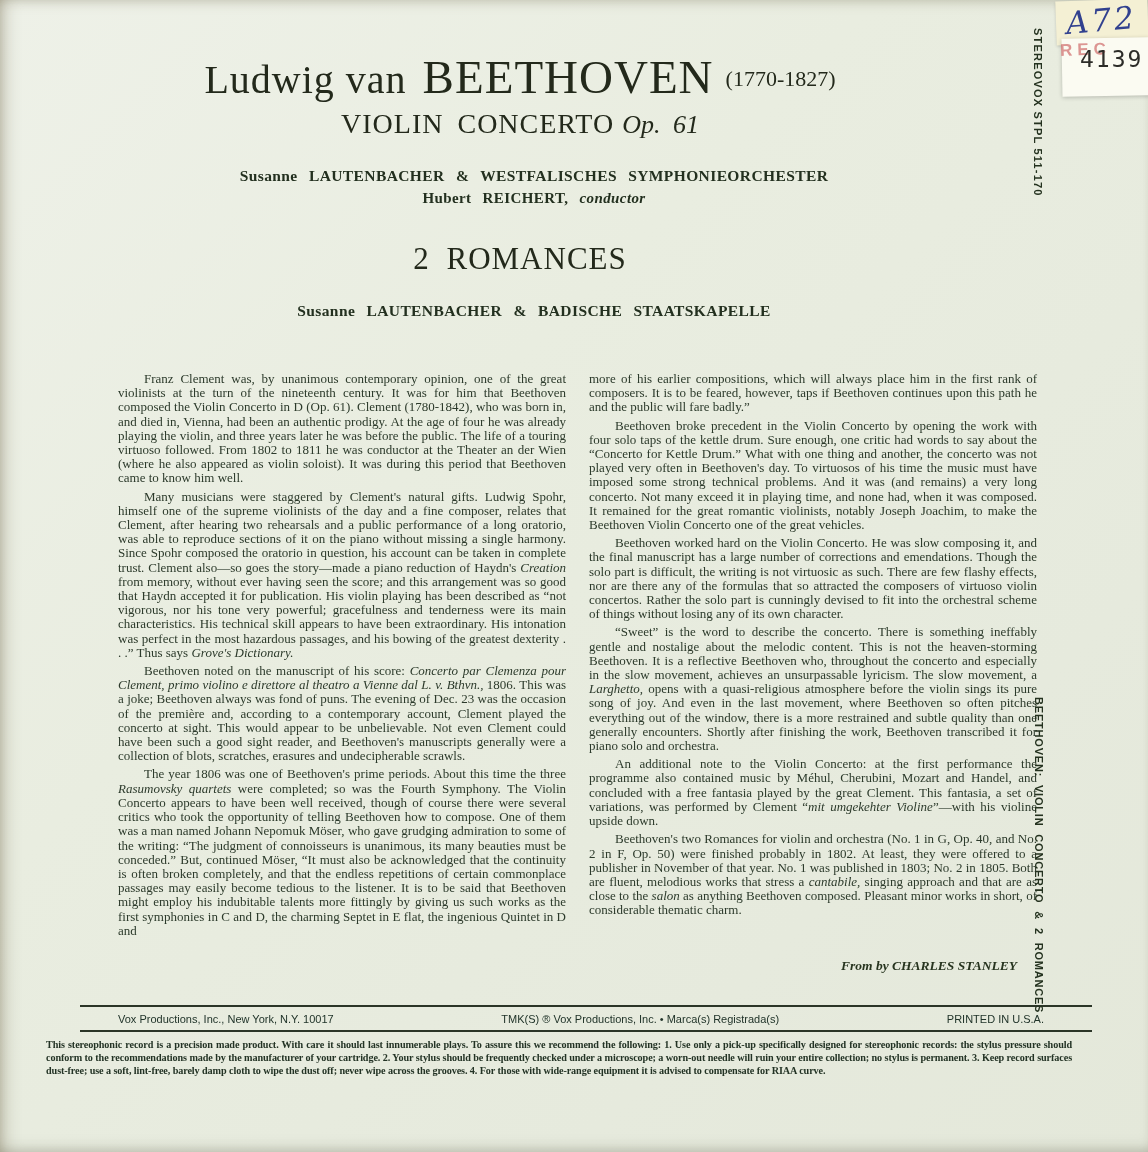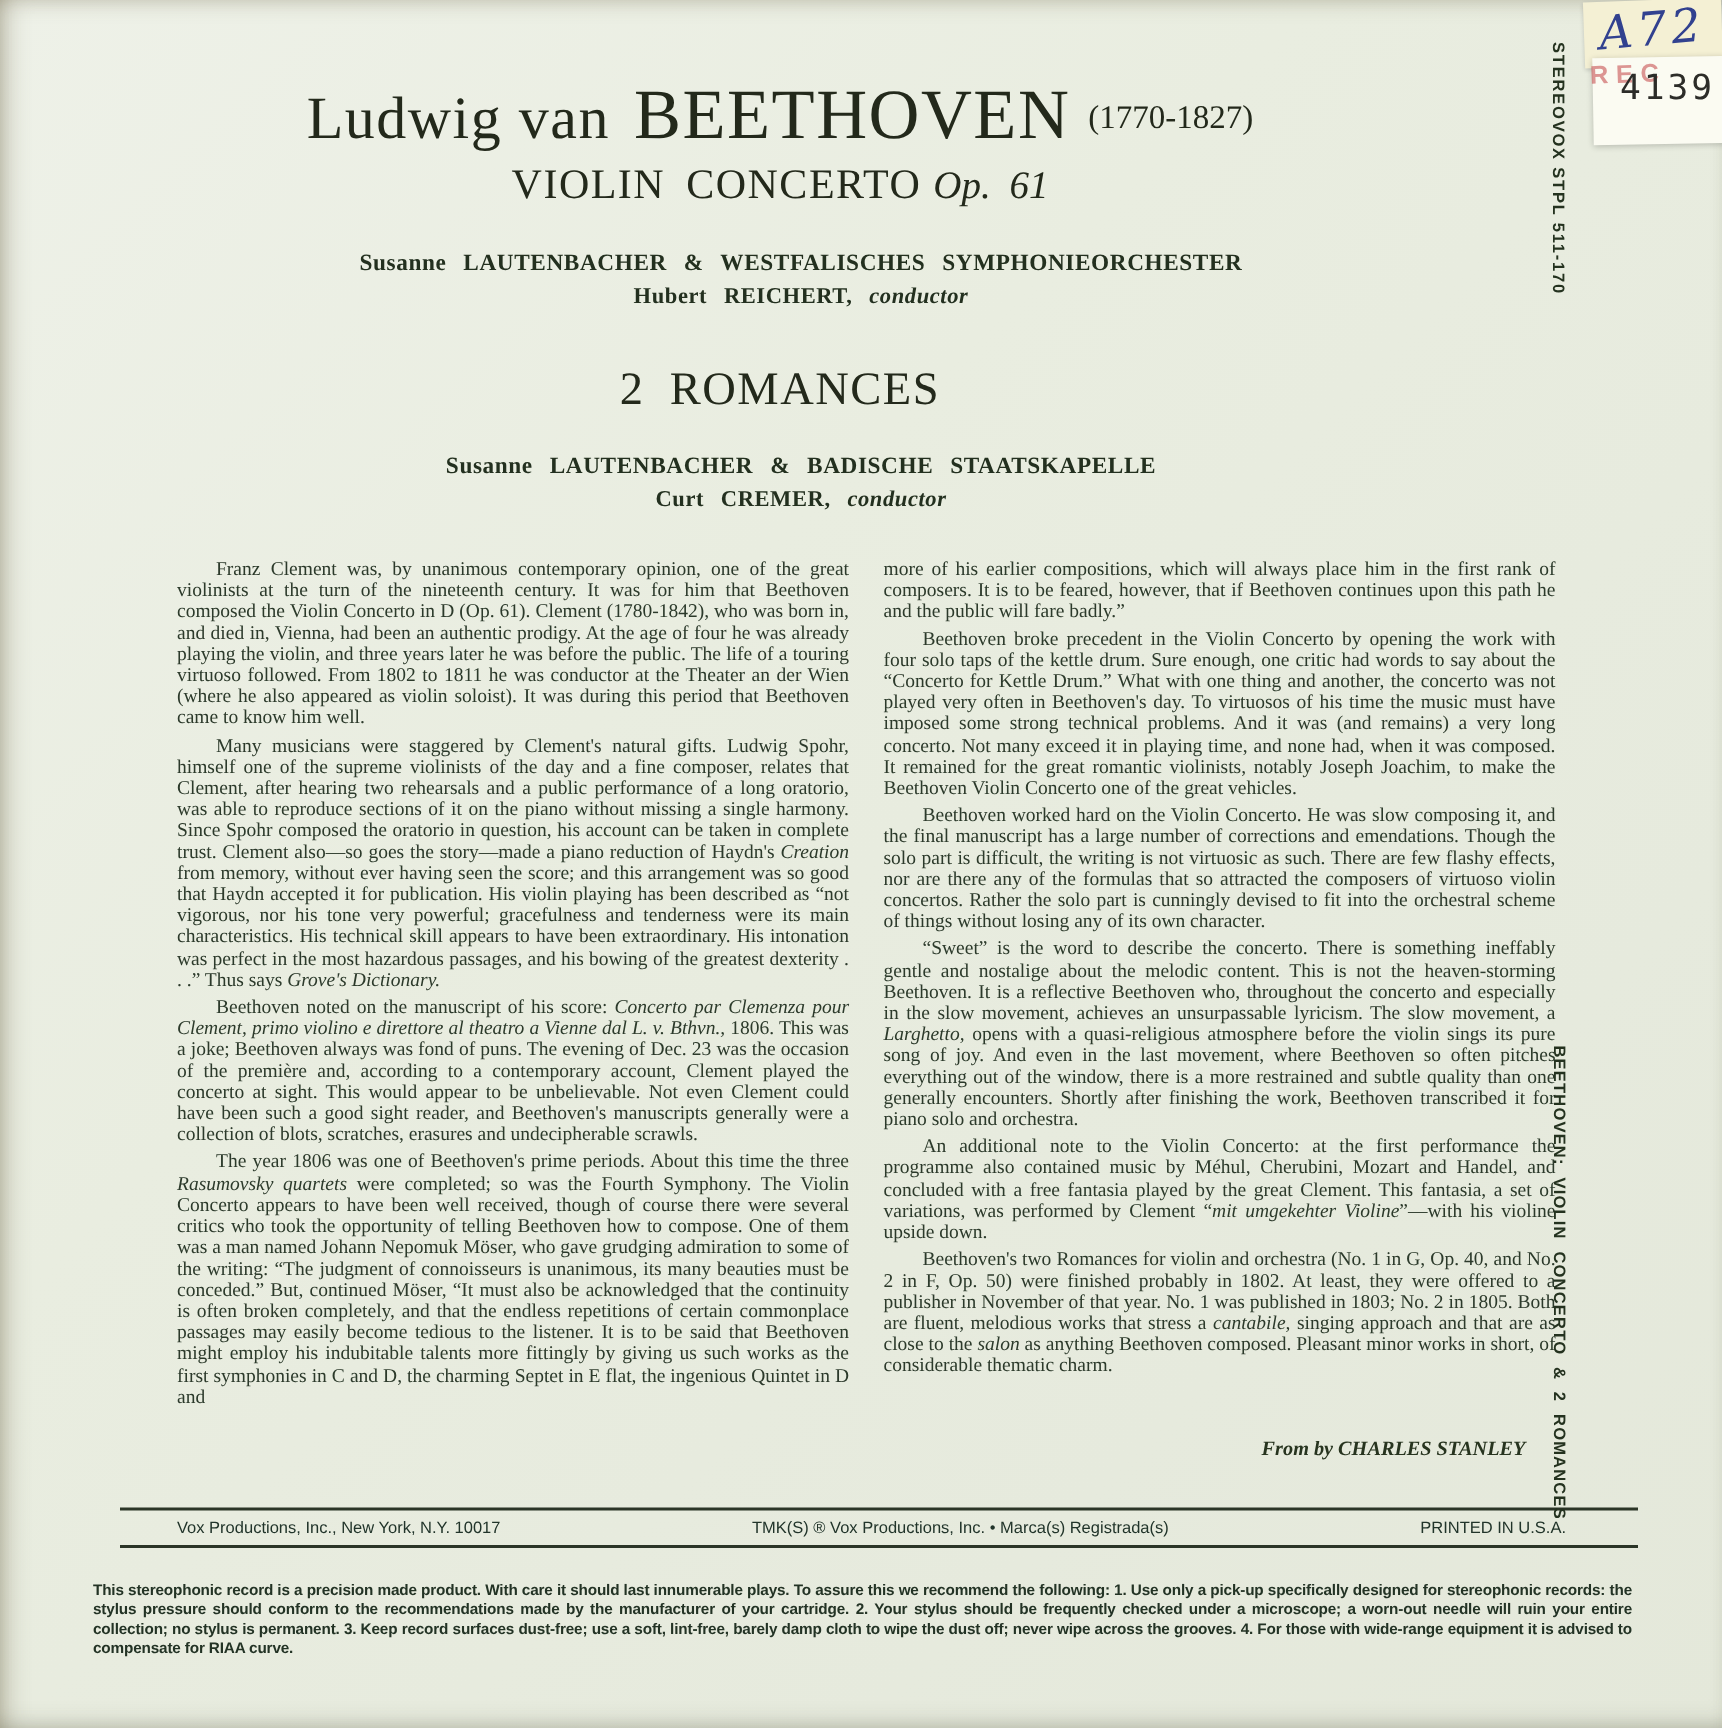--- a/index.html
+++ b/index.html
@@ -47,23 +47,23 @@
   .rule{position:absolute;left:80px;width:1012px;height:2px;background:#2b3527;}
   .rule1{top:1005px;}
   .rule2{top:1030px;}
   .footer-row{
     position:absolute;top:1009px;left:80px;width:1012px;height:20px;
     box-sizing:border-box;padding:0 48px 0 38px;
     display:flex;justify-content:space-between;align-items:center;
     font-family:"Liberation Sans",sans-serif;font-weight:normal;font-size:11px;color:#21342a;
   }
   .disclaimer{
-    position:absolute;top:1038px;left:62px;width:1026px;
-    font-family:Liberation Sans, sans-serif;font-size:10.2px;font-weight:600;
-    line-height:13px;text-align:justify;color:#233325;letter-spacing:-.1px;margin-top:16px;
+    position:absolute;top:1038px;left:46px;width:1026px;
+    font-family:Liberation Serif, serif;font-size:10.2px;font-weight:600;
+    line-height:13px;text-align:justify;color:#233325;letter-spacing:-.1px;
   }
   
   .vlabel{
     position:absolute;font-family:"Liberation Sans",sans-serif;font-weight:bold;
     color:#24321f;white-space:nowrap;transform-origin:left top;transform:rotate(90deg);
   }
   .vtop{left:1044px;top:28px;font-size:11px;letter-spacing:1.2px;}
   .vbottom{left:1045px;top:697px;font-size:11px;letter-spacing:.8px;word-spacing:4px;}
   
   .hand-label{
@@ -98,31 +98,30 @@
     <div class="title-line">
       <span class="t-first">Ludwig van</span><span class="t-last">BEETHOVEN</span><span class="t-dates">(1770-1827)</span>
     </div>
     <div class="work-line">
       <span>VIOLIN CONCERTO</span><span class="work-opus">Op. 61</span>
     </div>
     <div class="credit c1"><span>Susanne LAUTENBACHER &amp; WESTFALISCHES SYMPHONIEORCHESTER</span></div>
     <div class="credit c2"><span>Hubert REICHERT, </span><i>conductor</i></div>
     <div class="romances">2 ROMANCES</div>
     <div class="credit c3"><span>Susanne LAUTENBACHER &amp; BADISCHE STAATSKAPELLE</span></div>
-    <div class="credit c4"><span>Curt CREMER, </span><i>conductor</i></div>
   </div>
 
   <div class="col col-left">
       <p><span>Franz Clement was, by unanimous contemporary opinion, one of the great violinists at the turn of the nineteenth century. It was for him that Beethoven composed the Violin Concerto in D (Op. 61). Clement (1780-1842), who was born in, and died in, Vienna, had been an authentic prodigy. At the age of four he was already playing the violin, and three years later he was before the public. The life of a touring virtuoso followed. From 1802 to 1811 he was conductor at the Theater an der Wien (where he also appeared as violin soloist). It was during this period that Beethoven came to know him well.</span></p>
       <p><span>Many musicians were staggered by Clement's natural gifts. Ludwig Spohr, himself one of the supreme violinists of the day and a fine composer, relates that Clement, after hearing two rehearsals and a public performance of a long oratorio, was able to reproduce sections of it on the piano without missing a single harmony. Since Spohr composed the oratorio in question, his account can be taken in complete trust. Clement also—so goes the story—made a piano reduction of Haydn's </span><i>Creation</i><span> from memory, without ever having seen the score; and this arrangement was so good that Haydn accepted it for publication. His violin playing has been described as “not vigorous, nor his tone very powerful; gracefulness and tenderness were its main characteristics. His technical skill appears to have been extraordinary. His intonation was perfect in the most hazardous passages, and his bowing of the greatest dexterity . . .” Thus says </span><i>Grove's Dictionary.</i></p>
       <p><span>Beethoven noted on the manuscript of his score: </span><i>Concerto par Clemenza pour Clement, primo violino e direttore al theatro a Vienne dal L. v. Bthvn.,</i><span> 1806. This was a joke; Beethoven always was fond of puns. The evening of Dec. 23 was the occasion of the première and, according to a contemporary account, Clement played the concerto at sight. This would appear to be unbelievable. Not even Clement could have been such a good sight reader, and Beethoven's manuscripts generally were a collection of blots, scratches, erasures and undecipherable scrawls.</span></p>
       <p><span>The year 1806 was one of Beethoven's prime periods. About this time the three </span><i>Rasumovsky quartets</i><span> were completed; so was the Fourth Symphony. The Violin Concerto appears to have been well received, though of course there were several critics who took the opportunity of telling Beethoven how to compose. One of them was a man named Johann Nepomuk Möser, who gave grudging admiration to some of the writing: “The judgment of connoisseurs is unanimous, its many beauties must be conceded.” But, continued Möser, “It must also be acknowledged that the continuity is often broken completely, and that the endless repetitions of certain commonplace passages may easily become tedious to the listener. It is to be said that Beethoven might employ his indubitable talents more fittingly by giving us such works as the first symphonies in C and D, the charming Septet in E flat, the ingenious Quintet in D and</span></p>
     </div>
   <div class="col col-right">
-      <p class="noindent"><span>more of his earlier compositions, which will always place him in the first rank of composers. It is to be feared, however, that if Beethoven continues upon this path he and the public will fare badly.”</span></p>
+      <p class="noindent"><span>more of his earlier compositions, which will always place him in the first rank of composers. It is to be feared, however, taps if Beethoven continues upon this path he and the public will fare badly.”</span></p>
       <p><span>Beethoven broke precedent in the Violin Concerto by opening the work with four solo taps of the kettle drum. Sure enough, one critic had words to say about the “Concerto for Kettle Drum.” What with one thing and another, the concerto was not played very often in Beethoven's day. To virtuosos of his time the music must have imposed some strong technical problems. And it was (and remains) a very long concerto. Not many exceed it in playing time, and none had, when it was composed. It remained for the great romantic violinists, notably Joseph Joachim, to make the Beethoven Violin Concerto one of the great vehicles.</span></p>
       <p><span>Beethoven worked hard on the Violin Concerto. He was slow composing it, and the final manuscript has a large number of corrections and emendations. Though the solo part is difficult, the writing is not virtuosic as such. There are few flashy effects, nor are there any of the formulas that so attracted the composers of virtuoso violin concertos. Rather the solo part is cunningly devised to fit into the orchestral scheme of things without losing any of its own character.</span></p>
       <p><span>“Sweet” is the word to describe the concerto. There is something ineffably gentle and nostalige about the melodic content. This is not the heaven-storming Beethoven. It is a reflective Beethoven who, throughout the concerto and especially in the slow movement, achieves an unsurpassable lyricism. The slow movement, a </span><i>Larghetto,</i><span> opens with a quasi-religious atmosphere before the violin sings its pure song of joy. And even in the last movement, where Beethoven so often pitches everything out of the window, there is a more restrained and subtle quality than one generally encounters. Shortly after finishing the work, Beethoven transcribed it for piano solo and orchestra.</span></p>
       <p><span>An additional note to the Violin Concerto: at the first performance the programme also contained music by Méhul, Cherubini, Mozart and Handel, and concluded with a free fantasia played by the great Clement. This fantasia, a set of variations, was performed by Clement “</span><i>mit umgekehter Violine</i><span>”—with his violine upside down.</span></p>
       <p><span>Beethoven's two Romances for violin and orchestra (No. 1 in G, Op. 40, and No. 2 in F, Op. 50) were finished probably in 1802. At least, they were offered to a publisher in November of that year. No. 1 was published in 1803; No. 2 in 1805. Both are fluent, melodious works that stress a </span><i>cantabile,</i><span> singing approach and that are as close to the </span><i>salon</i><span> as anything Beethoven composed. Pleasant minor works in short, of considerable thematic charm.</span></p>
     </div>
   <div class="byline"><i>From by CHARLES STANLEY</i></div>
 
   <div class="rule rule1"></div>
   <div class="footer-row">

